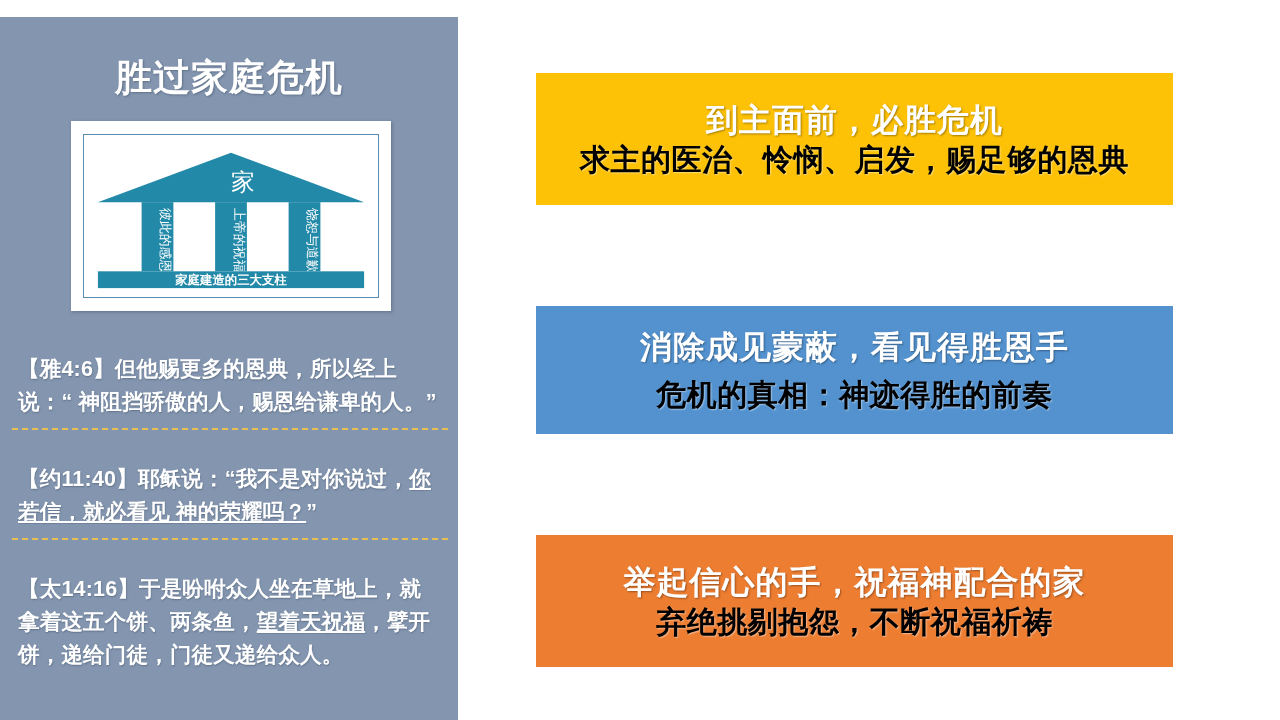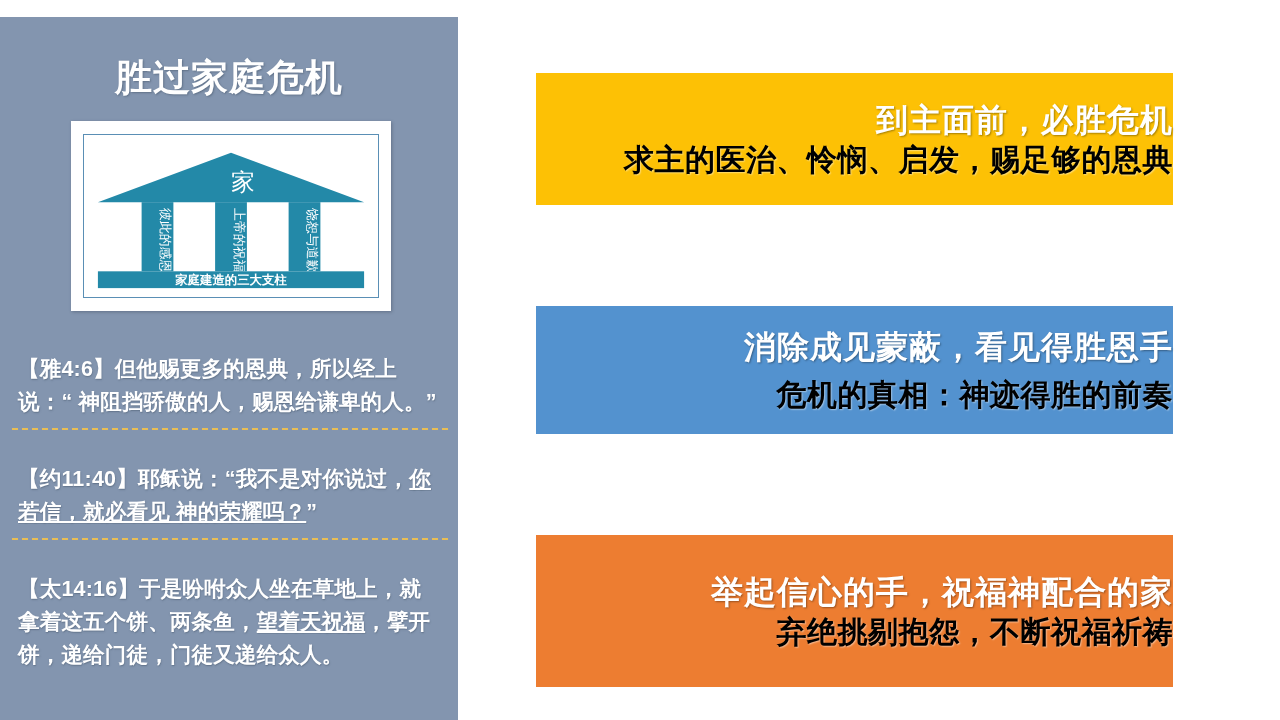--- a/index.html
+++ b/index.html
@@ -92,21 +92,21 @@
   }
 
   
   .box {
     position: absolute;
     left: 536px;
     width: 637px;
     box-sizing: border-box;
     display: flex;
     flex-direction: column;
-    align-items: flex-end;
+    align-items: center;
     justify-content: center;
   }
   .box-main {
     color: #ffffff;
     font-size: 32px;
     font-weight: bold;
     letter-spacing: 1px;
     line-height: 42px;
     text-shadow: 1px 1px 2px rgba(0,0,0,0.35);
     white-space: nowrap;
@@ -115,21 +115,21 @@
     color: #000000;
     font-size: 30px;
     font-weight: bold;
     letter-spacing: 0.5px;
     line-height: 38px;
     text-shadow: 1px 1px 1.5px rgba(255,255,255,0.45);
     white-space: nowrap;
   }
   #box-1 { top: 73px;  height: 132px; background: #FDC105; }
   #box-2 { top: 306px; height: 128px; background: #5392CF; gap: 8px; }
-  #box-3 { top: 535px; height: 152px; background: #ED7D31; }
+  #box-3 { top: 535px; height: 132px; background: #ED7D31; }
 </style>
 </head>
 <body>
 
 <div class="slide">
 
   <div class="sidebar">
 
     <div class="slide-title">胜过家庭危机</div>
 

